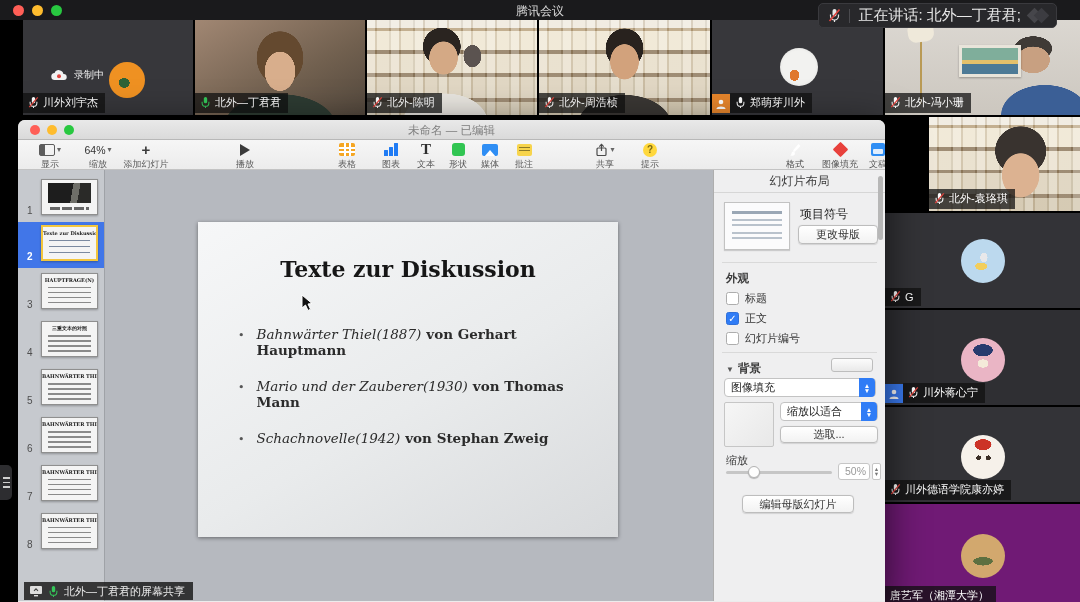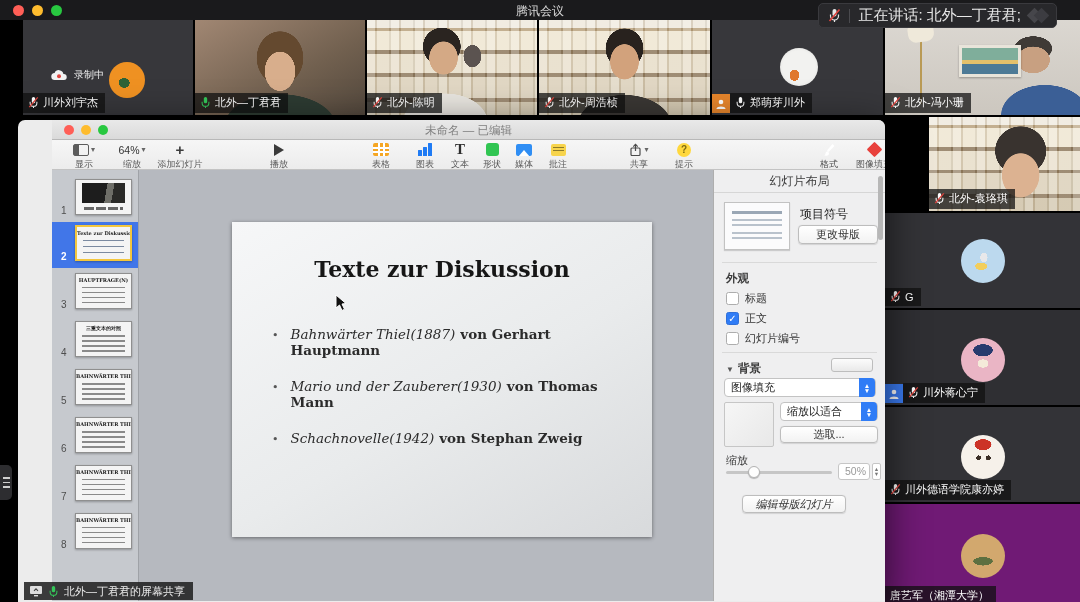--- a/index.html
+++ b/index.html
@@ -83,21 +83,21 @@
     radial-gradient(14px 9px at 50% 22%, #cc3327 0 60%, transparent 61%),
     radial-gradient(4px 4px at 40% 52%, #3a2e26 0 60%, transparent 61%),
     radial-gradient(4px 4px at 62% 52%, #3a2e26 0 60%, transparent 61%),
     radial-gradient(circle,#f6f1ea 0 70%, #e3d9cd 100%); }
   .tang-avatar { width:44px; height:44px; left:76px; top:30px; background:
     radial-gradient(16px 7px at 50% 62%, #5d7040 0 60%, transparent 61%),
     radial-gradient(circle,#d2a86e 0 70%, #b98c50 100%); }
 
   
   .kwin { position:absolute; left:18px; top:120px; width:867px; height:482px; border-radius:7px 7px 0 0;
-    overflow:hidden; box-shadow:0 8px 40px rgba(0,0,0,.65); background:#ececec; z-index:5;padding-left:34px; }
+    overflow:hidden; box-shadow:0 8px 40px rgba(0,0,0,.65); background:#ececec; z-index:5; }
   .ktitle { position:relative; height:20px; background:linear-gradient(#e9e9e9,#dadada); border-bottom:1px solid #b8b8b8; }
   .ktitle .lights { left:12px; top:5px; gap:7px; }
   .ktitle .light { width:10px; height:10px; }
   .ktitle-text { position:absolute; top:3px; left:0; right:0; text-align:center; font-size:11.5px; color:#7d7d7d; }
   .ktoolbar { position:relative; height:30px; background:linear-gradient(#f6f6f6,#ececec); border-bottom:1px solid #c3c3c3; }
   .titem { position:absolute; top:1px; width:48px; display:flex; flex-direction:column; align-items:center; cursor:default; }
   .ticon { height:17px; display:flex; align-items:center; justify-content:center; gap:2px; font-size:12px; color:#3f3f3f; }
   .tlabel { font-size:9px; color:#5a5a5a; margin-top:0px; white-space:nowrap; }
   .chev { font-size:8px; color:#666; }
   .zoom-box { font-size:10.5px; color:#333; }
@@ -186,21 +186,21 @@
     linear-gradient(135deg,#f6f6f6,#e8e8e8); border-radius:2px; }
   .btn-choose { position:absolute; left:66px; top:224px; width:98px; height:17px; line-height:15px; }
   .zoom-lbl { position:absolute; left:12px; top:249px; color:#3c3c3c; }
   .slider { position:absolute; left:12px; top:266px; width:106px; height:3px; background:#c6c6c6; border-radius:2px; }
   .slider .knob { position:absolute; left:22px; top:-5px; width:12px; height:12px; border-radius:50%; background:#fdfdfd;
     border:1px solid #b3b3b3; box-shadow:0 1px 1px rgba(0,0,0,.25); }
   .zoom-field { position:absolute; left:124px; top:259px; width:32px; height:17px; background:#fff; border:1px solid #c6c6c6;
     border-radius:3px; font-size:10.5px; color:#9a9a9a; text-align:right; line-height:15px; padding-right:3px; }
   .mini-stepper { position:absolute; left:158px; top:259px; width:9px; height:17px; border:1px solid #c6c6c6; border-radius:2px;
     background:#fff; color:#777; font-size:5.5px; display:flex; flex-direction:column; align-items:center; justify-content:center; line-height:4.5px; }
-  .btn-editmaster { position:absolute; left:28px; top:287px; width:104px; height:18px; line-height:16px;font-style:italic; }
+  .btn-editmaster { position:absolute; left:28px; top:287px; width:112px; height:18px; line-height:16px; }
   .insp-scroll { position:absolute; right:2px; top:6px; width:5px; height:64px; border-radius:3px; background:#b7b7b7; }
 
   
   .share-banner { position:absolute; left:24px; bottom:2px; height:18px; display:flex; align-items:center; gap:5px;
     background:rgba(28,28,28,.85); padding:0 8px 0 5px; color:#ececec; font-size:11px; z-index:70; }
   .left-handle { position:absolute; left:0; top:465px; width:12px; height:35px; background:#2d2d30; border-radius:0 5px 5px 0;
     display:flex; flex-direction:column; justify-content:center; gap:3px; padding-left:3px; z-index:70; }
   .left-handle i { width:7px; height:1.5px; background:#cfcfcf; display:block; }
 
   svg.mic { display:block; }

